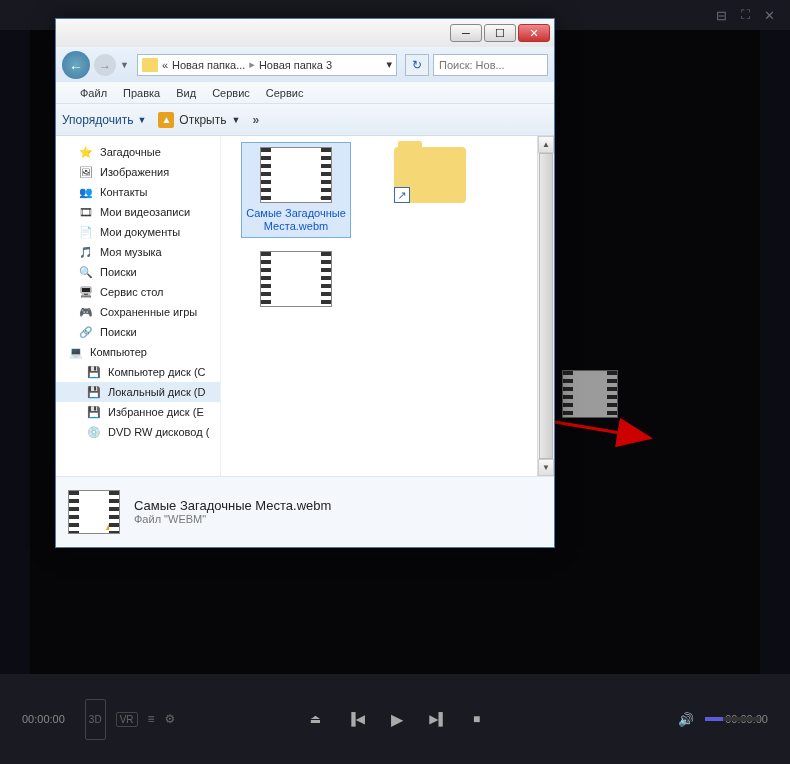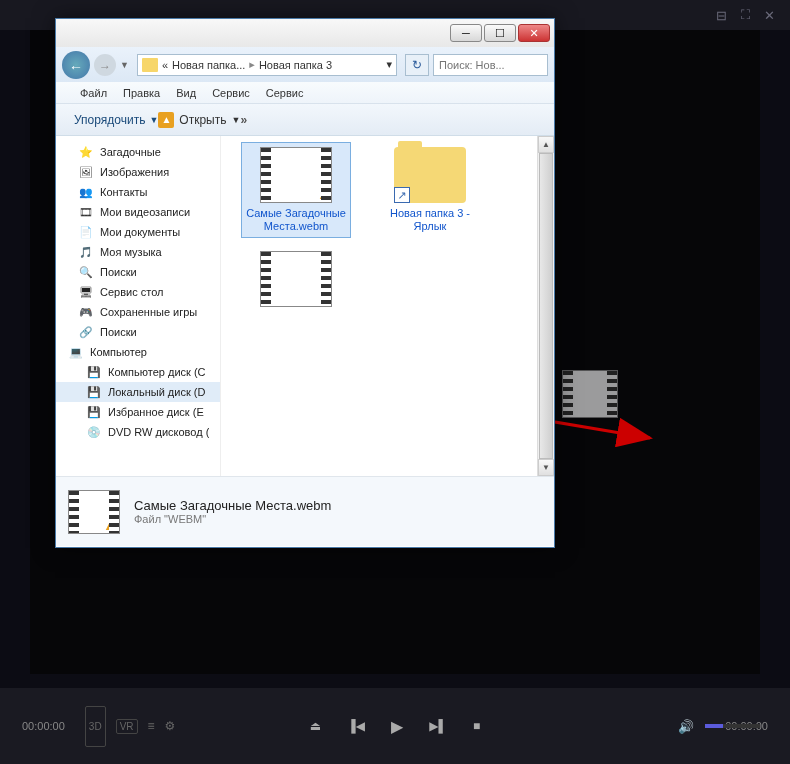--- a/index.html
+++ b/index.html
@@ -1,20 +1,20 @@
 <!DOCTYPE html>
 <html><head>
 <meta charset="utf-8">
 <style>
 *{margin:0;padding:0;box-sizing:border-box;font-family:"Segoe UI",Tahoma,sans-serif;font-size:12px}
 body{width:790px;height:764px;background:#0c0c14;position:relative;overflow:hidden}
 .player-header{position:absolute;top:0;left:0;right:0;height:30px;background:#181820;display:flex;align-items:center;justify-content:flex-end;padding:0 15px;gap:14px}
 .ph-icon{color:#6a6a7a;font-size:13px;cursor:default}
 .player-video{position:absolute;top:30px;left:30px;right:30px;bottom:90px;background:#060608}
-.player-bar{position:absolute;bottom:0;left:0;right:0;height:76px;background:#1a1a22;display:flex;align-items:center;padding:0 22px}
+.player-bar{position:absolute;bottom:0;left:0;right:0;height:90px;background:#1a1a22;display:flex;align-items:center;padding:0 22px}
 .progress{position:absolute;bottom:70px;left:30px;right:30px;height:2px;background:#3a3a48}
 .time{color:#888;font-size:11px}
 .time-r{margin-left:auto}
 .pb-left{display:flex;gap:10px;align-items:center;color:#666;margin-left:20px}
 .pb-center{position:absolute;left:50%;transform:translateX(-50%);display:flex;gap:26px;color:#aaa;align-items:center}
 .pb-right{position:absolute;right:30px;display:flex;align-items:center;gap:10px}
 .vol-icon{color:#888;font-size:13px}
 .vol-bar{width:55px;height:4px;background:#333;position:relative}
 .vol-fill{width:18px;height:4px;background:#5b5bdc}
 .explorer{position:absolute;top:18px;left:55px;width:500px;height:530px;background:#fff;border:1px solid #4a7aa8;box-shadow:0 0 20px rgba(0,0,0,0.5)}
@@ -28,21 +28,21 @@
 .addr{flex:1;height:22px;border:1px solid #a8bed0;background:#fff;display:flex;align-items:center;padding:0 4px;gap:4px;margin:0 4px}
 .addr-folder{width:16px;height:14px;background:#f7d66a;border-radius:1px}
 .addr span{color:#333;font-size:11px}
 .addr .sep{color:#888}
 .addr-drop{color:#555;font-size:9px;margin-left:auto}
 .addr-ref{width:24px;height:22px;border:1px solid #a8bed0;background:#e8f0f8;display:flex;align-items:center;justify-content:center;color:#2a5a9a}
 .search{width:115px;height:22px;border:1px solid #a8bed0;background:#fff;display:flex;align-items:center;padding:0 5px}
 .search input{border:0;outline:0;width:100%;color:#888;font-size:11px}
 .menubar{height:22px;background:linear-gradient(#f8fbfd,#eef4fa);display:flex;align-items:center;padding:0 24px;gap:16px;border-bottom:1px solid #d8e2ec}
 .menubar span{font-size:11px;color:#333}
-.toolbar{height:32px;background:linear-gradient(#f2f7fc,#e4ecf5);display:flex;align-items:center;padding:0 18px;border-bottom:1px solid #d0dde8}
+.toolbar{height:32px;background:linear-gradient(#f2f7fc,#e4ecf5);display:flex;align-items:center;padding:0 6px;gap:12px;border-bottom:1px solid #d0dde8}
 .tb-org{color:#1a4a7a;font-size:12px;display:flex;align-items:center;gap:4px}
 .tb-open{display:flex;align-items:center;gap:5px;color:#333}
 .open-icon{width:16px;height:16px;background:#e8a020;border-radius:2px;display:flex;align-items:center;justify-content:center;color:#fff;font-size:10px}
 .tb-more{color:#555;font-weight:bold}
 .body{display:flex;height:340px}
 .sidebar{width:165px;background:#fff;overflow:hidden;padding:6px 0;border-right:1px solid #eee}
 .sb-item{display:flex;align-items:center;padding:2px 6px 2px 22px;gap:6px;white-space:nowrap;cursor:default}
 .sb-item.sel{background:#e0ecf8}
 .sb-icon{width:16px;height:16px;flex-shrink:0;display:flex;align-items:center;justify-content:center;font-size:11px}
 .sb-item span{font-size:11px;color:#222;overflow:hidden;text-overflow:ellipsis}
@@ -225,21 +225,21 @@
         <div class="sb-item sb-disk">
           <span class="sb-icon">💿</span>
           <span>DVD RW дисковод (</span>
         </div>
       </div>
     <div class="content" id="files">
       <div class="file-item sel"><div class="thumb thumb-vid">
             <span class="badge">▲</span>
           </div><div class="fl">Самые Загадочные Места.webm</div></div><div class="file-item"><div class="thumb thumb-folder">
             <span class="shortcut-arrow">↗</span>
-          </div><div class="fl">Новая папка 3 - Ярлык</div></div><div class="file-item"><div class="thumb thumb-vid"></div></div>
+          </div></div><div class="file-item"><div class="thumb thumb-vid"></div></div>
     <div class="vscroll">
         <div class="vscroll-btn">▲</div>
         <div class="vscroll-thumb"></div>
         <div class="vscroll-btn">▼</div>
       </div></div>
   </div>
   <div class="details">
     <div class="det-thumb">
       <div class="thumb thumb-vid" style="width:52px;height:44px">
           <span class="badge">▲</span>

